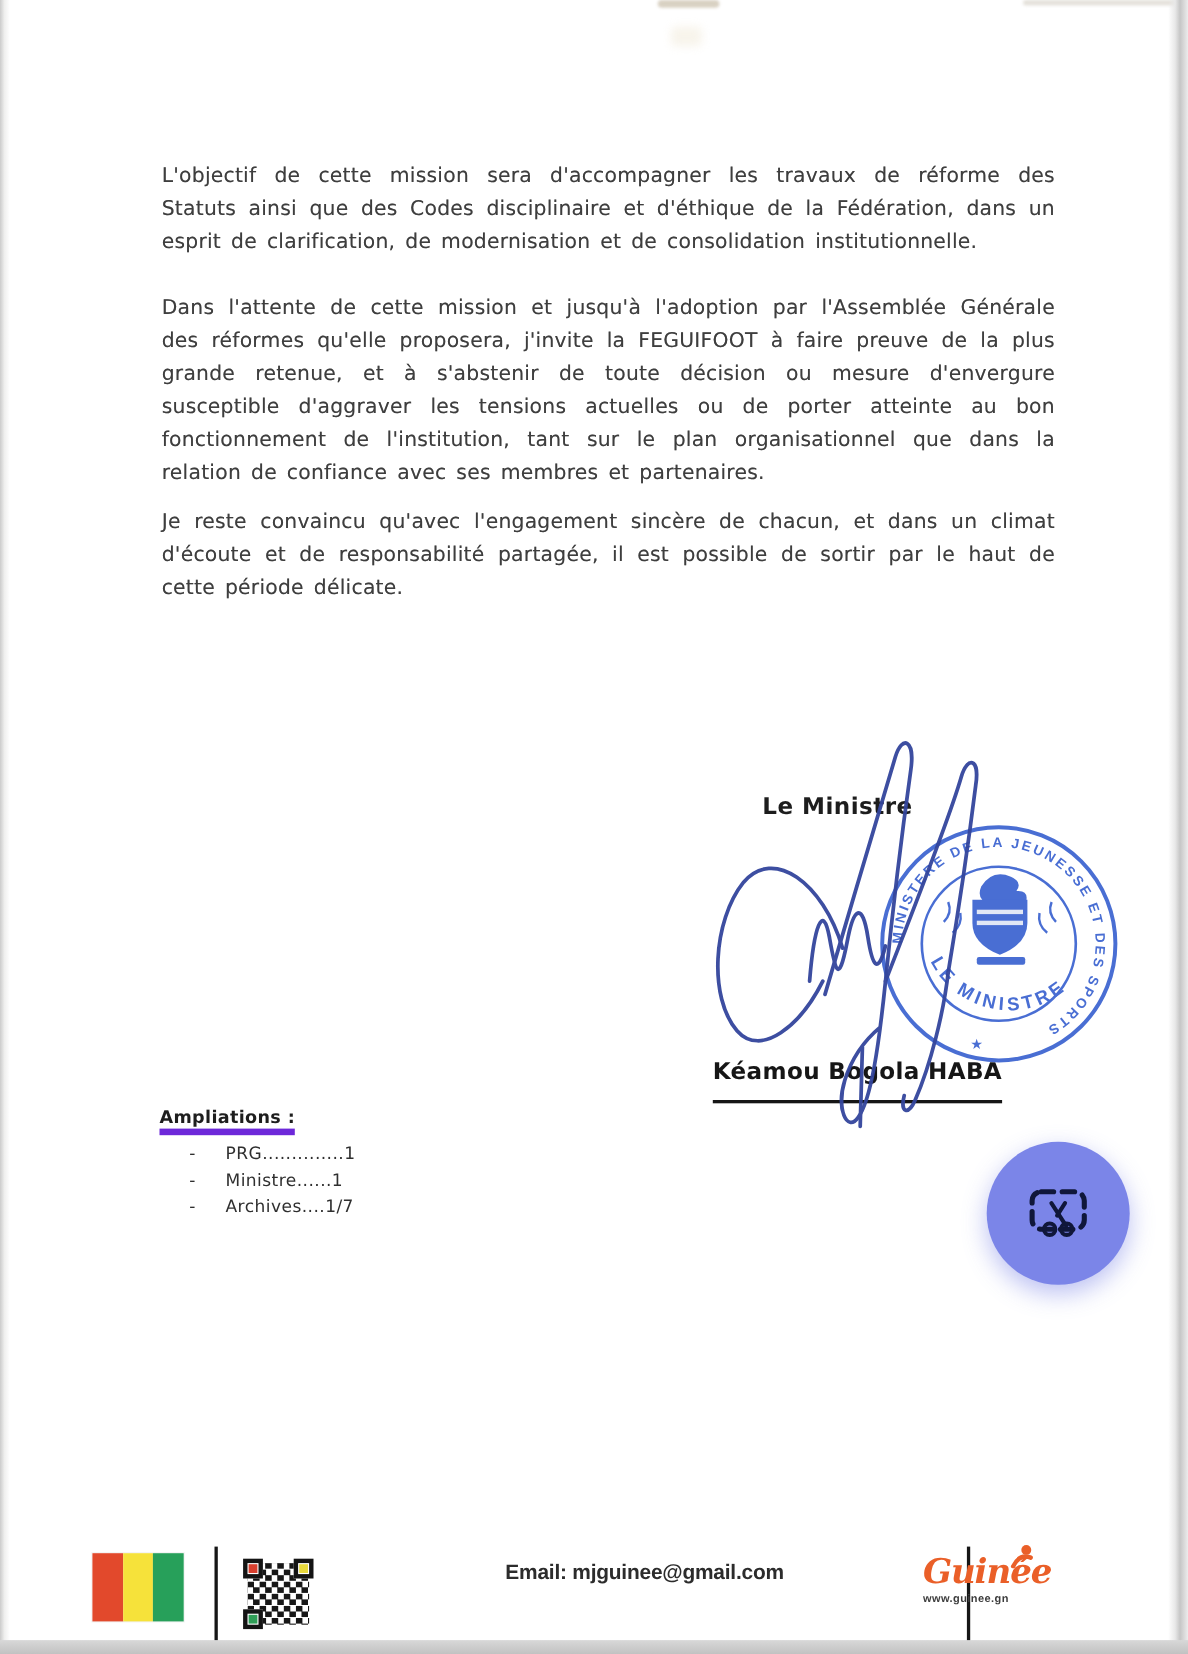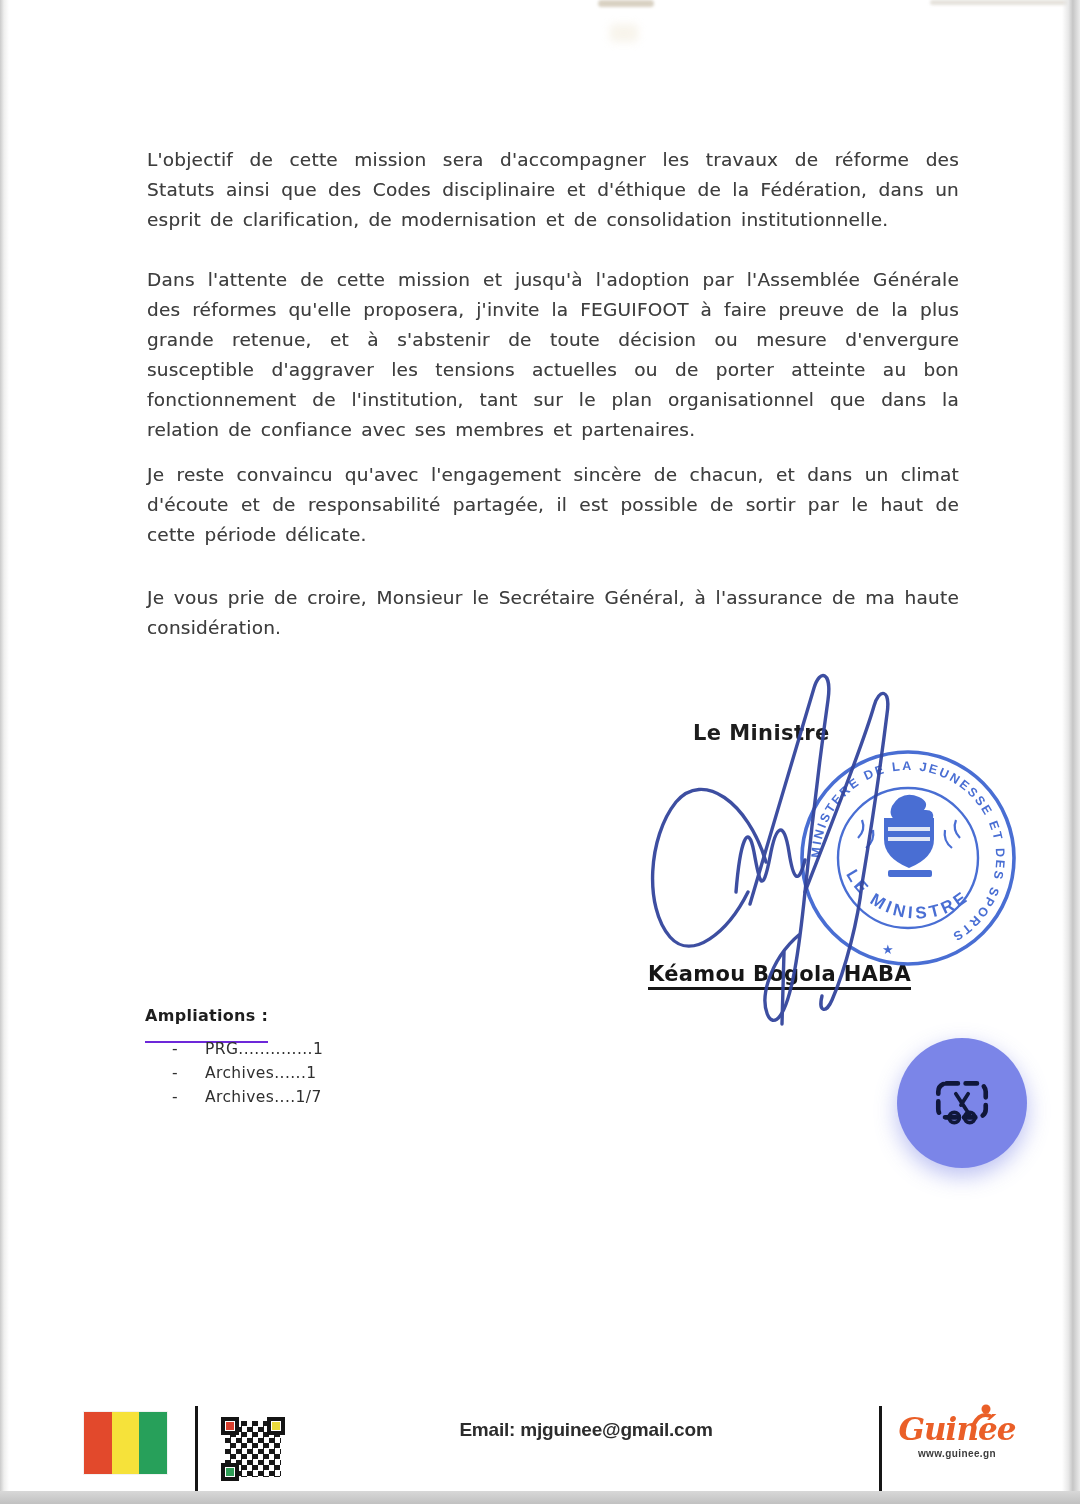--- a/index.html
+++ b/index.html
@@ -24,30 +24,30 @@
     text-align:justify; letter-spacing:.2px; word-spacing:3px;
     text-shadow:0 0 .5px rgba(60,60,60,.45);
   }
   .minister-title {
     position:absolute; left:693px; top:721px;
     font-size:21px; font-weight:bold; color:#1d1d1d; letter-spacing:.4px;
   }
   .minister-name {
     position:absolute; left:648px; top:962px;
     font-size:21px; font-weight:bold; color:#161616; letter-spacing:.3px;
-    border-bottom:3px solid #161616; padding-bottom:1px;
+    border-bottom:3px solid #161616; padding-bottom:14px;
   }
   .sig-svg   { position:absolute; left:608px; top:652px; z-index:3; }
   .stamp-svg { position:absolute; left:796px; top:746px; z-index:2; opacity:.92; }
 
   
   .ampl-heading {
     position:absolute; left:145px; top:1006px;
     font-size:16px; font-weight:bold; color:#1e1e1e;
-    border-bottom:2px solid #6d28d9; padding-bottom:16px; letter-spacing:.3px;
+    border-bottom:6px solid #6d28d9; padding-bottom:1px; letter-spacing:.3px;
   }
   .ampl-item { position:absolute; font-size:15.5px; color:#2f2f2f; letter-spacing:.4px; }
   .ampl-dash { position:absolute; left:172px; font-size:15.5px; color:#2f2f2f; }
   .ampl-text { position:absolute; left:205px; }
 
   
   .crop-btn {
     position:absolute; left:897px; top:1038px; width:130px; height:130px;
     border-radius:50%; background:#7b85e8; z-index:10; border:none; cursor:pointer;
     box-shadow:0 8px 22px rgba(104,116,226,.45);
@@ -63,40 +63,39 @@
   .qr { position:absolute; left:218px; top:14px; width:70px; height:70px; background:#fff;
     box-shadow:0 0 0 2px #fff; }
   .qr-cells { position:absolute; left:7px; top:7px; width:56px; height:56px;
     background:repeating-conic-gradient(#171717 0% 25%, #ffffff 0% 50%) 0 0 / 11px 11px; }
   .finder { position:absolute; width:10px; height:10px; border:4px solid #141414; background:#fff;
     display:flex; align-items:center; justify-content:center; }
   .finder span { width:8px; height:8px; display:block; }
   .addr { position:absolute; left:292px; top:17px; width:588px; text-align:center;
     font-family:"Liberation Sans", sans-serif; font-weight:700; color:#2c2c2c;
     font-size:19px; line-height:26px; letter-spacing:-0.2px; }
-  .brand { position:absolute; left:892px; top:12px; width:130px; text-align:center; }
+  .brand { position:absolute; left:839px; top:12px; width:130px; text-align:left; }
   .brand-word { font-family:"DejaVu Serif", serif; font-style:italic; font-weight:bold;
     font-size:31px; color:#ea5f28; letter-spacing:-1px; line-height:34px; }
   .brand-url { font-family:"Liberation Sans", sans-serif; font-size:10px; font-weight:700;
     color:#3c3c3c; letter-spacing:.4px; margin-top:2px; }
   .brand-fig { position:absolute; left:78px; top:-8px; }
 </style>
 </head>
 <body>
 
 <div id="page">
 
   <div class="smudge" style="left:598px;top:0;width:56px;height:7px;background:#b3a487;opacity:.5;"></div>
   <div class="smudge" style="left:930px;top:0;width:150px;height:5px;background:#cfc9bd;opacity:.55;"></div>
   <div class="smudge" style="left:610px;top:24px;width:28px;height:18px;background:#efe7d4;opacity:.45;filter:blur(4px);"></div>
 
   <p class="para" style="top:126px;">L'objectif de cette mission sera d'accompagner les travaux de réforme des Statuts ainsi que des Codes disciplinaire et d'éthique de la Fédération, dans un esprit de clarification, de modernisation et de consolidation institutionnelle.</p>
   <p class="para" style="top:246px;">Dans l'attente de cette mission et jusqu'à l'adoption par l'Assemblée Générale des réformes qu'elle proposera, j'invite la FEGUIFOOT à faire preuve de la plus grande retenue, et à s'abstenir de toute décision ou mesure d'envergure susceptible d'aggraver les tensions actuelles ou de porter atteinte au bon fonctionnement de l'institution, tant sur le plan organisationnel que dans la relation de confiance avec ses membres et partenaires.</p>
   <p class="para" style="top:450px;margin-top:10px;">Je reste convaincu qu'avec l'engagement sincère de chacun, et dans un climat d'écoute et de responsabilité partagée, il est possible de sortir par le haut de cette période délicate.</p>
-  <p class="para" style="top:564px;">Je vous prie de croire, Monsieur le Secrétaire Général, à l'assurance de ma haute considération.</p>
 
   <div class="minister-title">Le Ministre</div>
 
   <svg class="stamp-svg" width="224" height="224" viewBox="0 0 224 224">
     <defs>
       <path id="ringPath" d="M 24 112 a 88 88 0 1 1 176 0 a 88 88 0 1 1 -176 0"></path>
       <path id="innerArc" d="M 50 128 A 80 80 0 0 0 186 140"></path>
     </defs>
     <circle cx="112" cy="112" r="106" fill="none" stroke="#3a62d0" stroke-width="3.6"></circle>
     <circle cx="112" cy="112" r="70" fill="none" stroke="#3a62d0" stroke-width="2.4"></circle>
@@ -131,21 +130,21 @@
 
   <div class="minister-name">Kéamou Bogola HABA</div>
 
   <div class="ampl-heading">Ampliations :</div>
   <div class="ampl-item" style="top:1040px;">
     <span class="ampl-dash">-</span>
     <span class="ampl-text">PRG..............1</span>
   </div>
   <div class="ampl-item" style="top:1064px;">
     <span class="ampl-dash">-</span>
-    <span class="ampl-text">Archives......1</span>
+    <span class="ampl-text">Ministre......1</span>
   </div>
   <div class="ampl-item" style="top:1088px;">
     <span class="ampl-dash">-</span>
     <span class="ampl-text">Archives....1/7</span>
   </div>
 
   <button class="crop-btn">
     <svg width="66" height="66" viewBox="0 0 64 64">
       <rect x="9" y="13" width="46" height="33" rx="8" fill="none" stroke="#10173a" stroke-width="4.5" stroke-dasharray="11 7.5" stroke-linecap="round"></rect>
       <g stroke="#10173a" stroke-width="3.6" fill="none" stroke-linecap="round">

